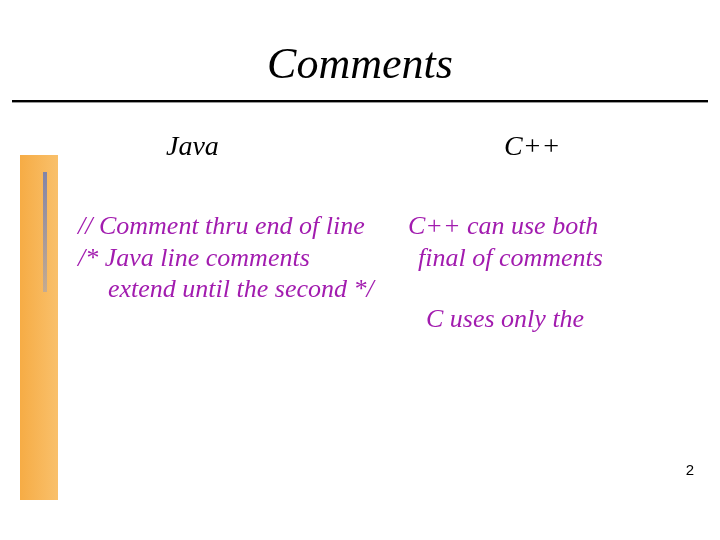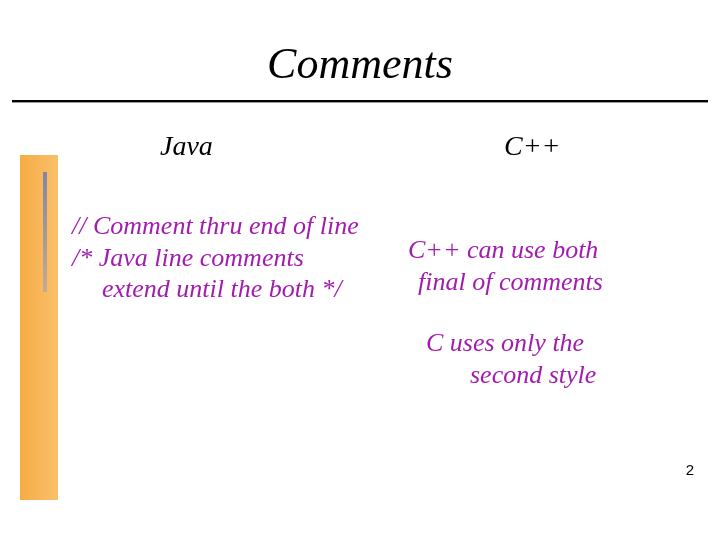--- a/index.html
+++ b/index.html
@@ -48,21 +48,21 @@
     position: absolute;
     top: 100px;
     left: 12px;
     width: 696px;
     height: 2px;
     background: #000;
     box-shadow: 0 1px 0 #999;
   }
   .java-col {
     position: absolute;
-    left: 72px;
+    left: 78px;
     top: 130px;
     width: 320px;
   }
   .cpp-col {
     position: absolute;
     left: 408px;
     top: 130px;
     width: 300px;
   }
   .col-head {
@@ -75,21 +75,21 @@
   .body-text {
     font-style: italic;
     font-size: 26px;
     color: #a21caf;
     line-height: 1.22;
   }
   .java-body { margin-top: 48px; }
   .java-body .l1 { }
   .java-body .l2 { }
   .java-body .l3 { padding-left: 30px; }
-  .cpp-body1 { margin-top: 72px; }
+  .cpp-body1 { margin-top: 48px; }
   .cpp-body1 .l2 { padding-left: 10px; }
   .cpp-body2 { margin-top: 30px; }
   .cpp-body2 .l1 { padding-left: 18px; margin-top: 29px; }
   .cpp-body2 .l2 { padding-left: 62px; }
   .page-num {
     position: absolute;
     right: 26px;
     bottom: 22px;
     font-family: Arial, Helvetica, sans-serif;
     font-style: normal;
@@ -106,30 +106,29 @@
   <div class="stripe-blue"></div>
 
   <div class="title">Comments</div>
   <div class="hr"></div>
 
   <div class="java-col">
     <div class="col-head">Java</div>
     <div class="body-text java-body">
       <div class="l1">//  Comment thru end of line</div>
       <div class="l2">/* Java line comments</div>
-      <div class="l3">extend until the both */</div>
+      <div class="l3">extend until the second */</div>
     </div>
   </div>
 
   <div class="cpp-col">
     <div class="col-head">C++</div>
     <div class="body-text cpp-body1">
       <div class="l1">C++ can use both</div>
       <div class="l2">final of comments</div>
     </div>
     <div class="body-text cpp-body2">
       <div class="l1">C uses only the</div>
-      <div class="l2">second style</div>
     </div>
   </div>
 
   <div class="page-num">2</div>
 </div>
 
 </body></html>

